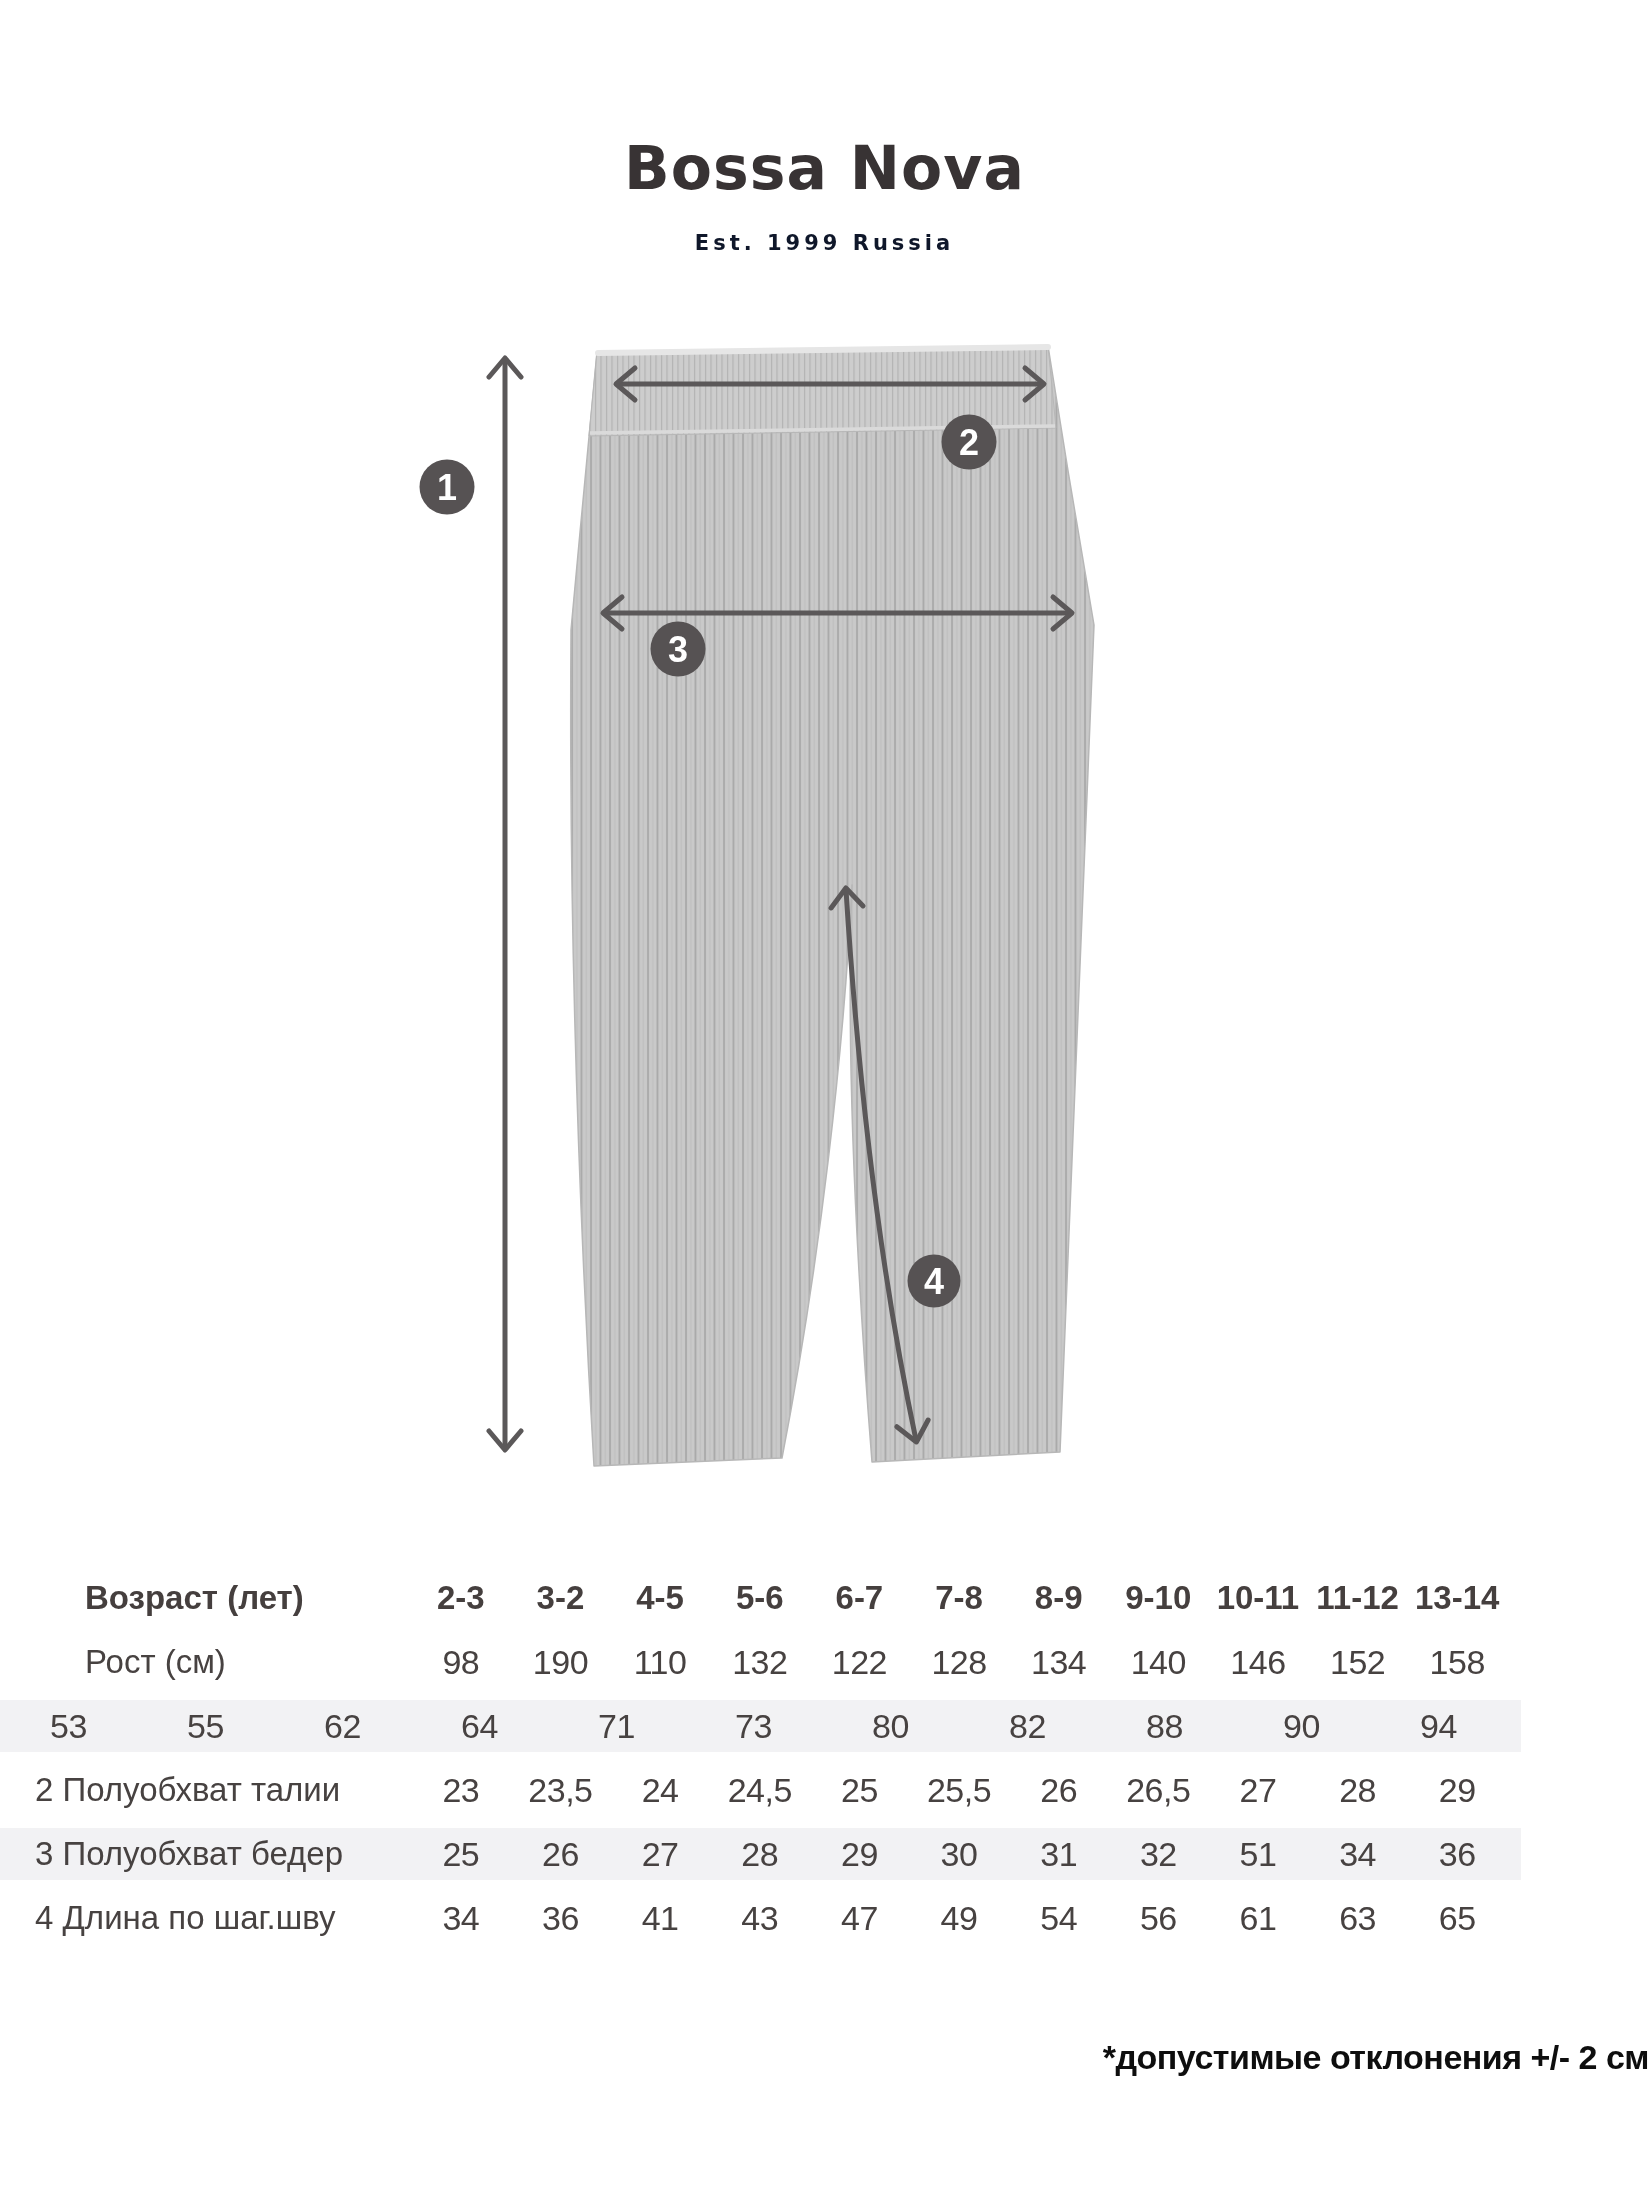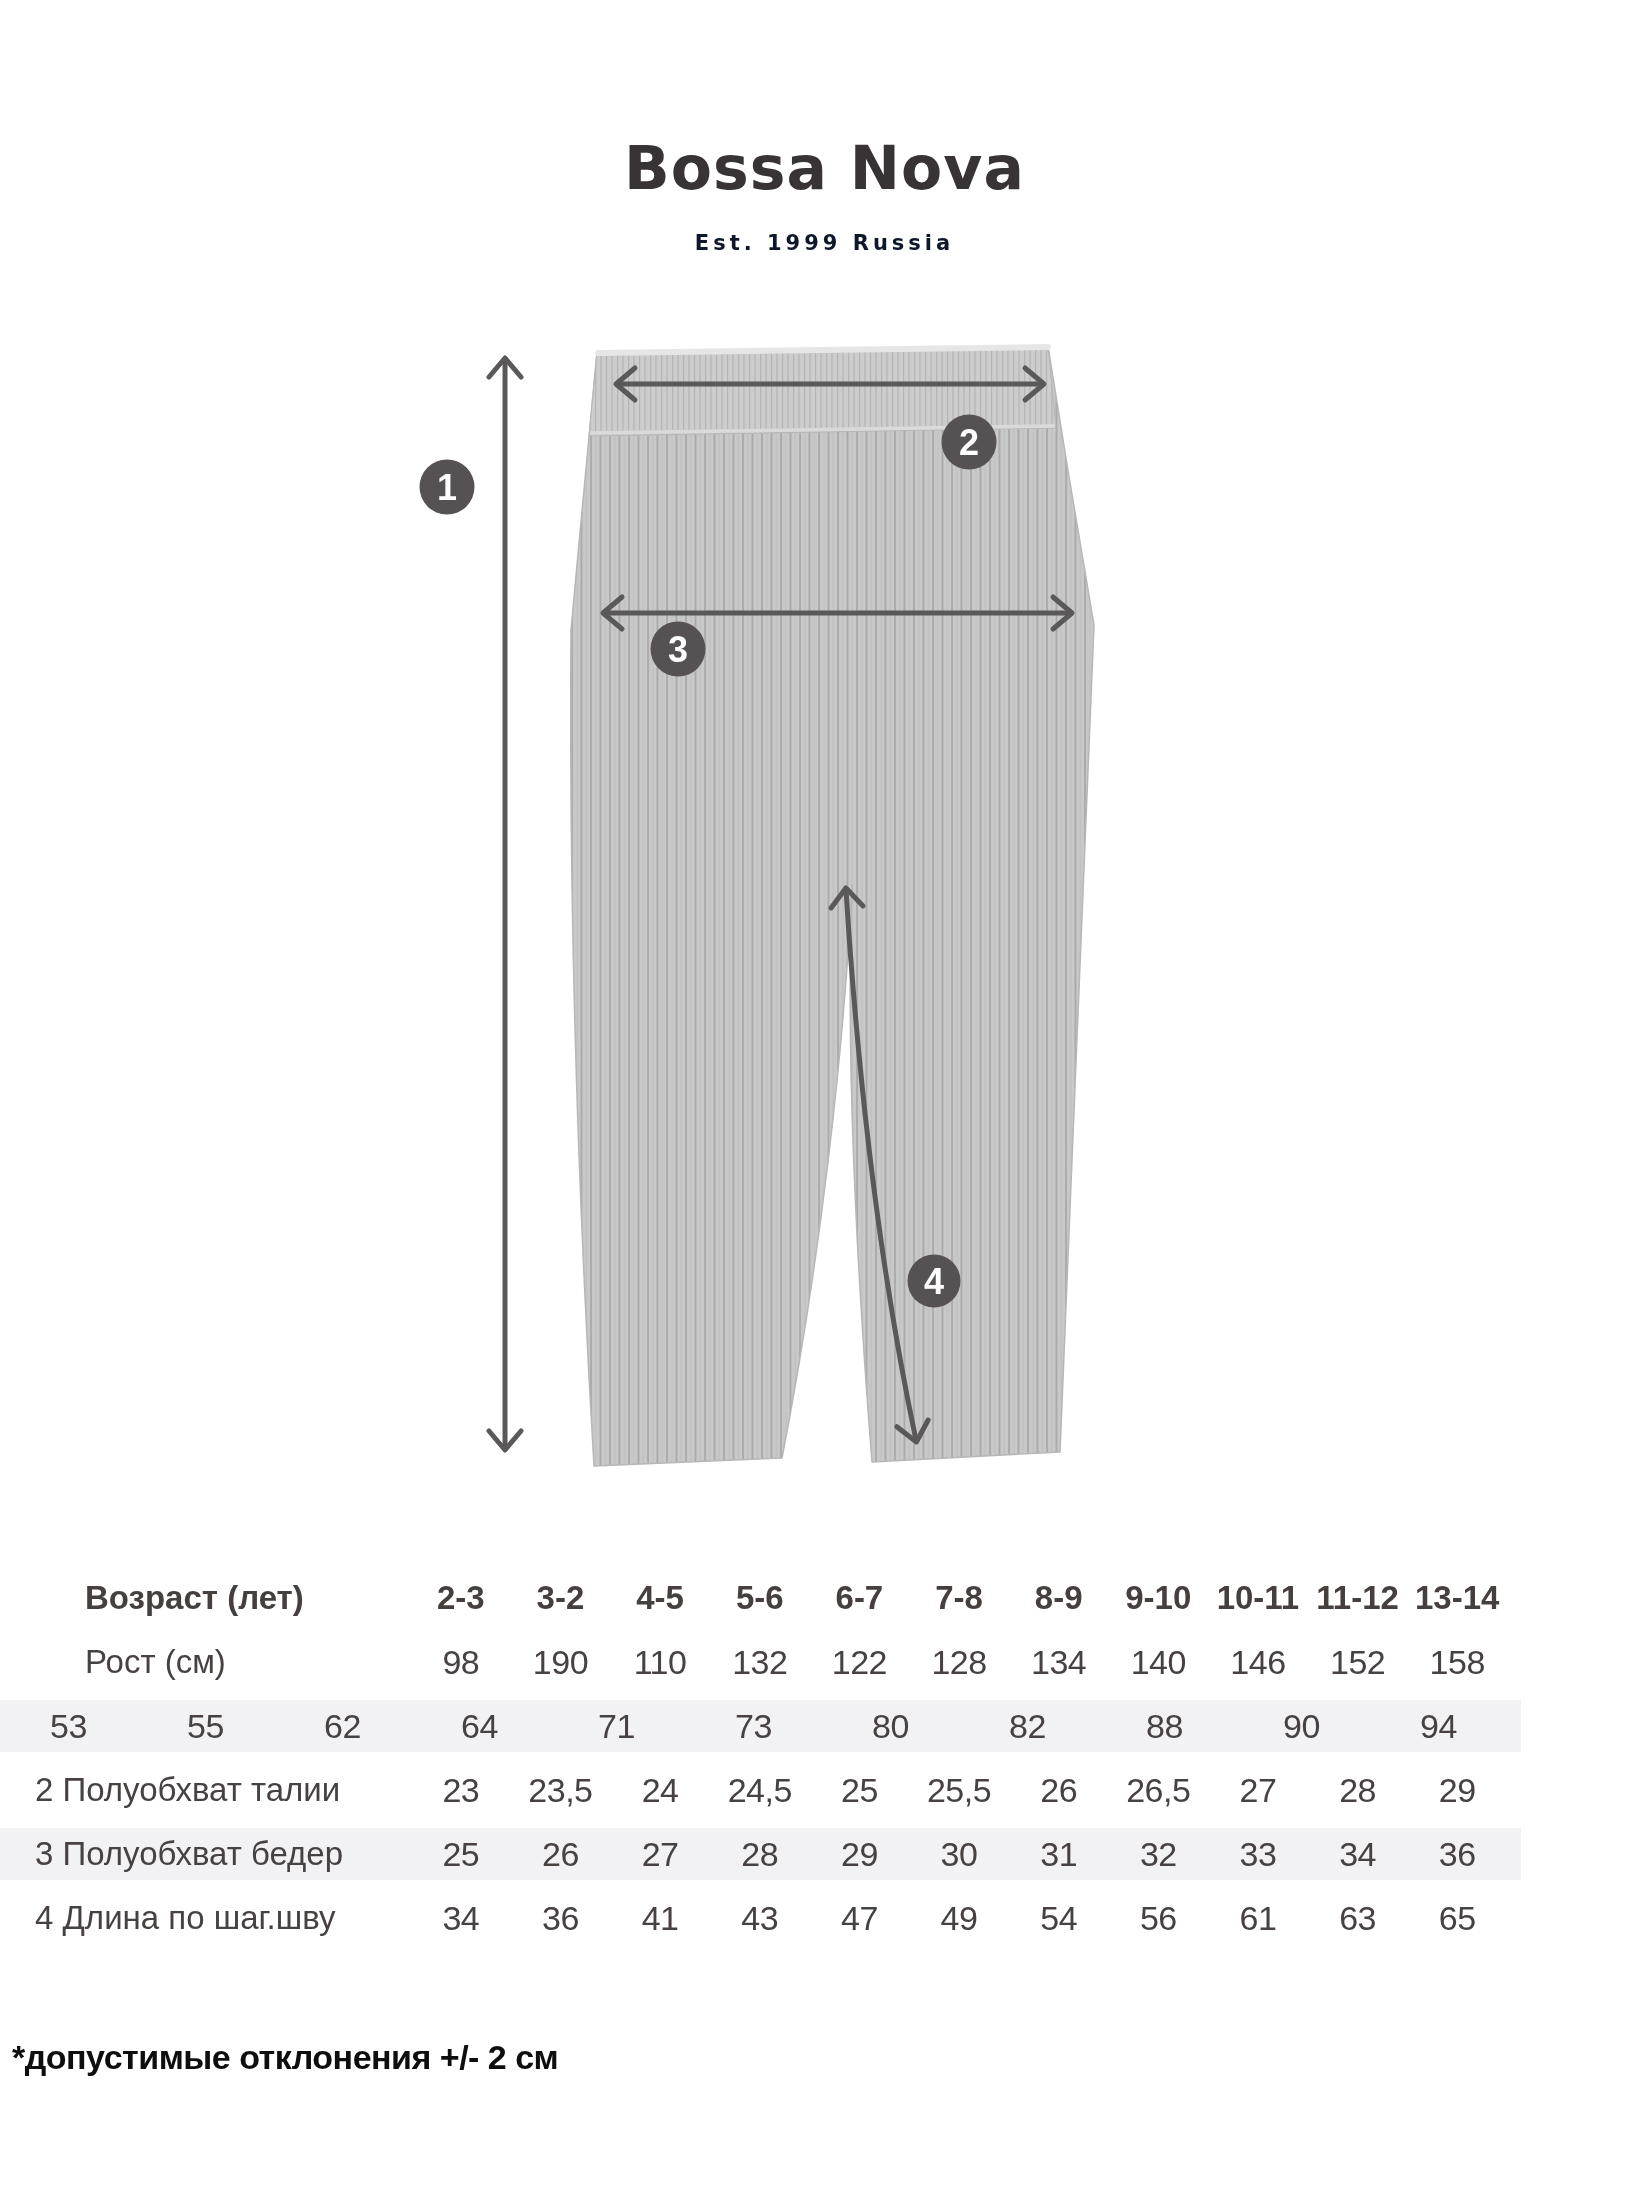--- a/index.html
+++ b/index.html
@@ -25,21 +25,21 @@
       rgba(242,242,244,0) 0px, rgba(242,242,244,0) 6px,
       #f2f2f4 6px, #f2f2f4 58px,
       rgba(242,242,244,0) 58px, rgba(242,242,244,0) 64px);}
   .row-label{flex:0 0 411px;width:411px;box-sizing:border-box;padding-left:85px;
       font-size:33px;white-space:nowrap;}
   .row-label.hang{text-indent:-50px;}
   .cell{flex:1 1 0;text-align:center;font-size:34px;letter-spacing:-0.5px;}
   .thead .cell{font-size:33px;font-weight:700;letter-spacing:0;}
 
   
-  .footnote{position:absolute;left:0;right:0;top:2038px;text-align:left;
+  .footnote{position:absolute;left:0;right:0;top:2038px;text-align:right;
       font-size:34px;font-weight:700;letter-spacing:-0.5px;color:#0e0e0e;padding-left:12px;}
 </style>
 </head>
 <body>
 
 <div class="page">
 
   <div class="logo">Bossa Nova</div>
   <div class="tagline">Est. 1999 Russia</div>
 
@@ -173,21 +173,21 @@
       <div class="trow striped">
         <div class="row-label hang">3 Полуобхват бедер</div>
         <div class="cell">25</div>
         <div class="cell">26</div>
         <div class="cell">27</div>
         <div class="cell">28</div>
         <div class="cell">29</div>
         <div class="cell">30</div>
         <div class="cell">31</div>
         <div class="cell">32</div>
-        <div class="cell">33</div>
+        <div class="cell">51</div>
         <div class="cell">34</div>
         <div class="cell">36</div>
       </div>
       <div class="trow">
         <div class="row-label hang">4 Длина по шаг.шву</div>
         <div class="cell">34</div>
         <div class="cell">36</div>
         <div class="cell">41</div>
         <div class="cell">43</div>
         <div class="cell">47</div>

